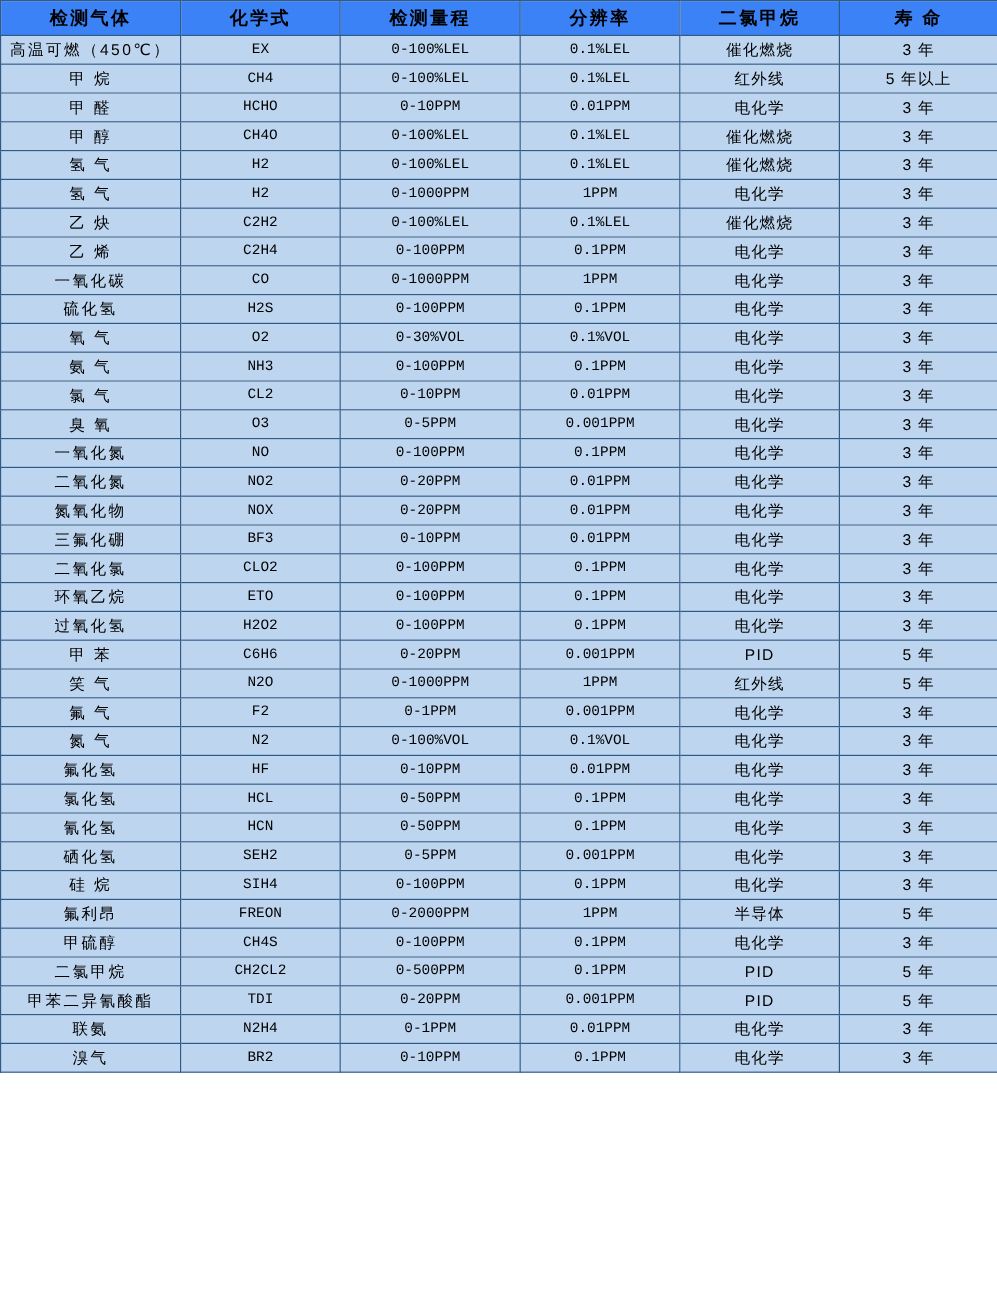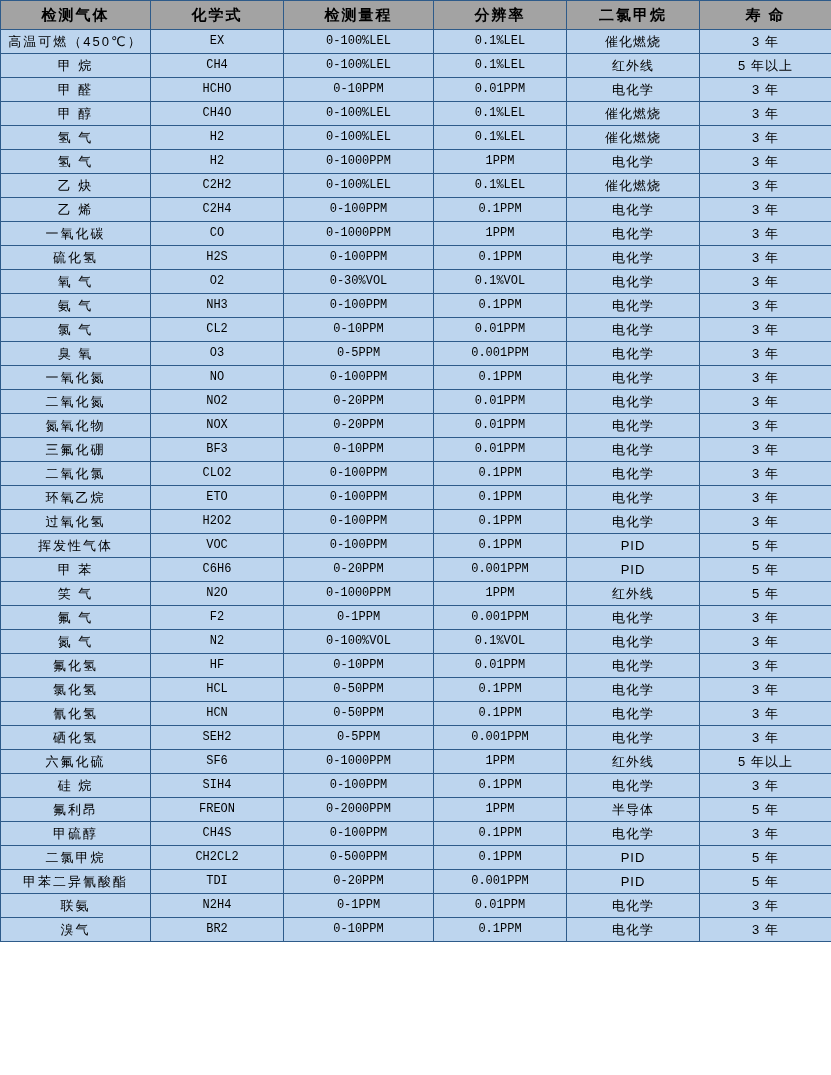--- a/index.html
+++ b/index.html
@@ -27,21 +27,21 @@
   table.gas-table th,
   table.gas-table td {
     border: 1px solid #2e5b8a;
     text-align: center;
     vertical-align: middle;
     color: #000000;
     overflow: hidden;
     white-space: nowrap;
   }
   table.gas-table thead th {
-    background: #a3a3a3;
+    background: #3b82f6;
     height: 26px;
     font-size: 15px;
     font-weight: bold;
     letter-spacing: 2px;
   }
   table.gas-table tbody td {
     background: #bdd5ee;
     height: 21px;
     font-size: 13px;
     font-weight: normal;
@@ -247,28 +247,20 @@
       </tr>
       <tr>
         <td class="name">过氧化氢</td>
         <td class="formula">H2O2</td>
         <td class="range">0-100PPM</td>
         <td class="res">0.1PPM</td>
         <td class="tech">电化学</td>
         <td class="life">3 年</td>
       </tr>
       <tr>
-        <td class="name">挥发性气体</td>
-        <td class="formula">VOC</td>
-        <td class="range">0-100PPM</td>
-        <td class="res">0.1PPM</td>
-        <td class="tech">PID</td>
-        <td class="life">5 年</td>
-      </tr>
-      <tr>
         <td class="name">甲 苯</td>
         <td class="formula">C6H6</td>
         <td class="range">0-20PPM</td>
         <td class="res">0.001PPM</td>
         <td class="tech">PID</td>
         <td class="life">5 年</td>
       </tr>
       <tr>
         <td class="name">笑 气</td>
         <td class="formula">N2O</td>
@@ -319,28 +311,20 @@
       </tr>
       <tr>
         <td class="name">硒化氢</td>
         <td class="formula">SEH2</td>
         <td class="range">0-5PPM</td>
         <td class="res">0.001PPM</td>
         <td class="tech">电化学</td>
         <td class="life">3 年</td>
       </tr>
       <tr>
-        <td class="name">六氟化硫</td>
-        <td class="formula">SF6</td>
-        <td class="range">0-1000PPM</td>
-        <td class="res">1PPM</td>
-        <td class="tech">红外线</td>
-        <td class="life">5 年以上</td>
-      </tr>
-      <tr>
         <td class="name">硅 烷</td>
         <td class="formula">SIH4</td>
         <td class="range">0-100PPM</td>
         <td class="res">0.1PPM</td>
         <td class="tech">电化学</td>
         <td class="life">3 年</td>
       </tr>
       <tr>
         <td class="name">氟利昂</td>
         <td class="formula">FREON</td>

